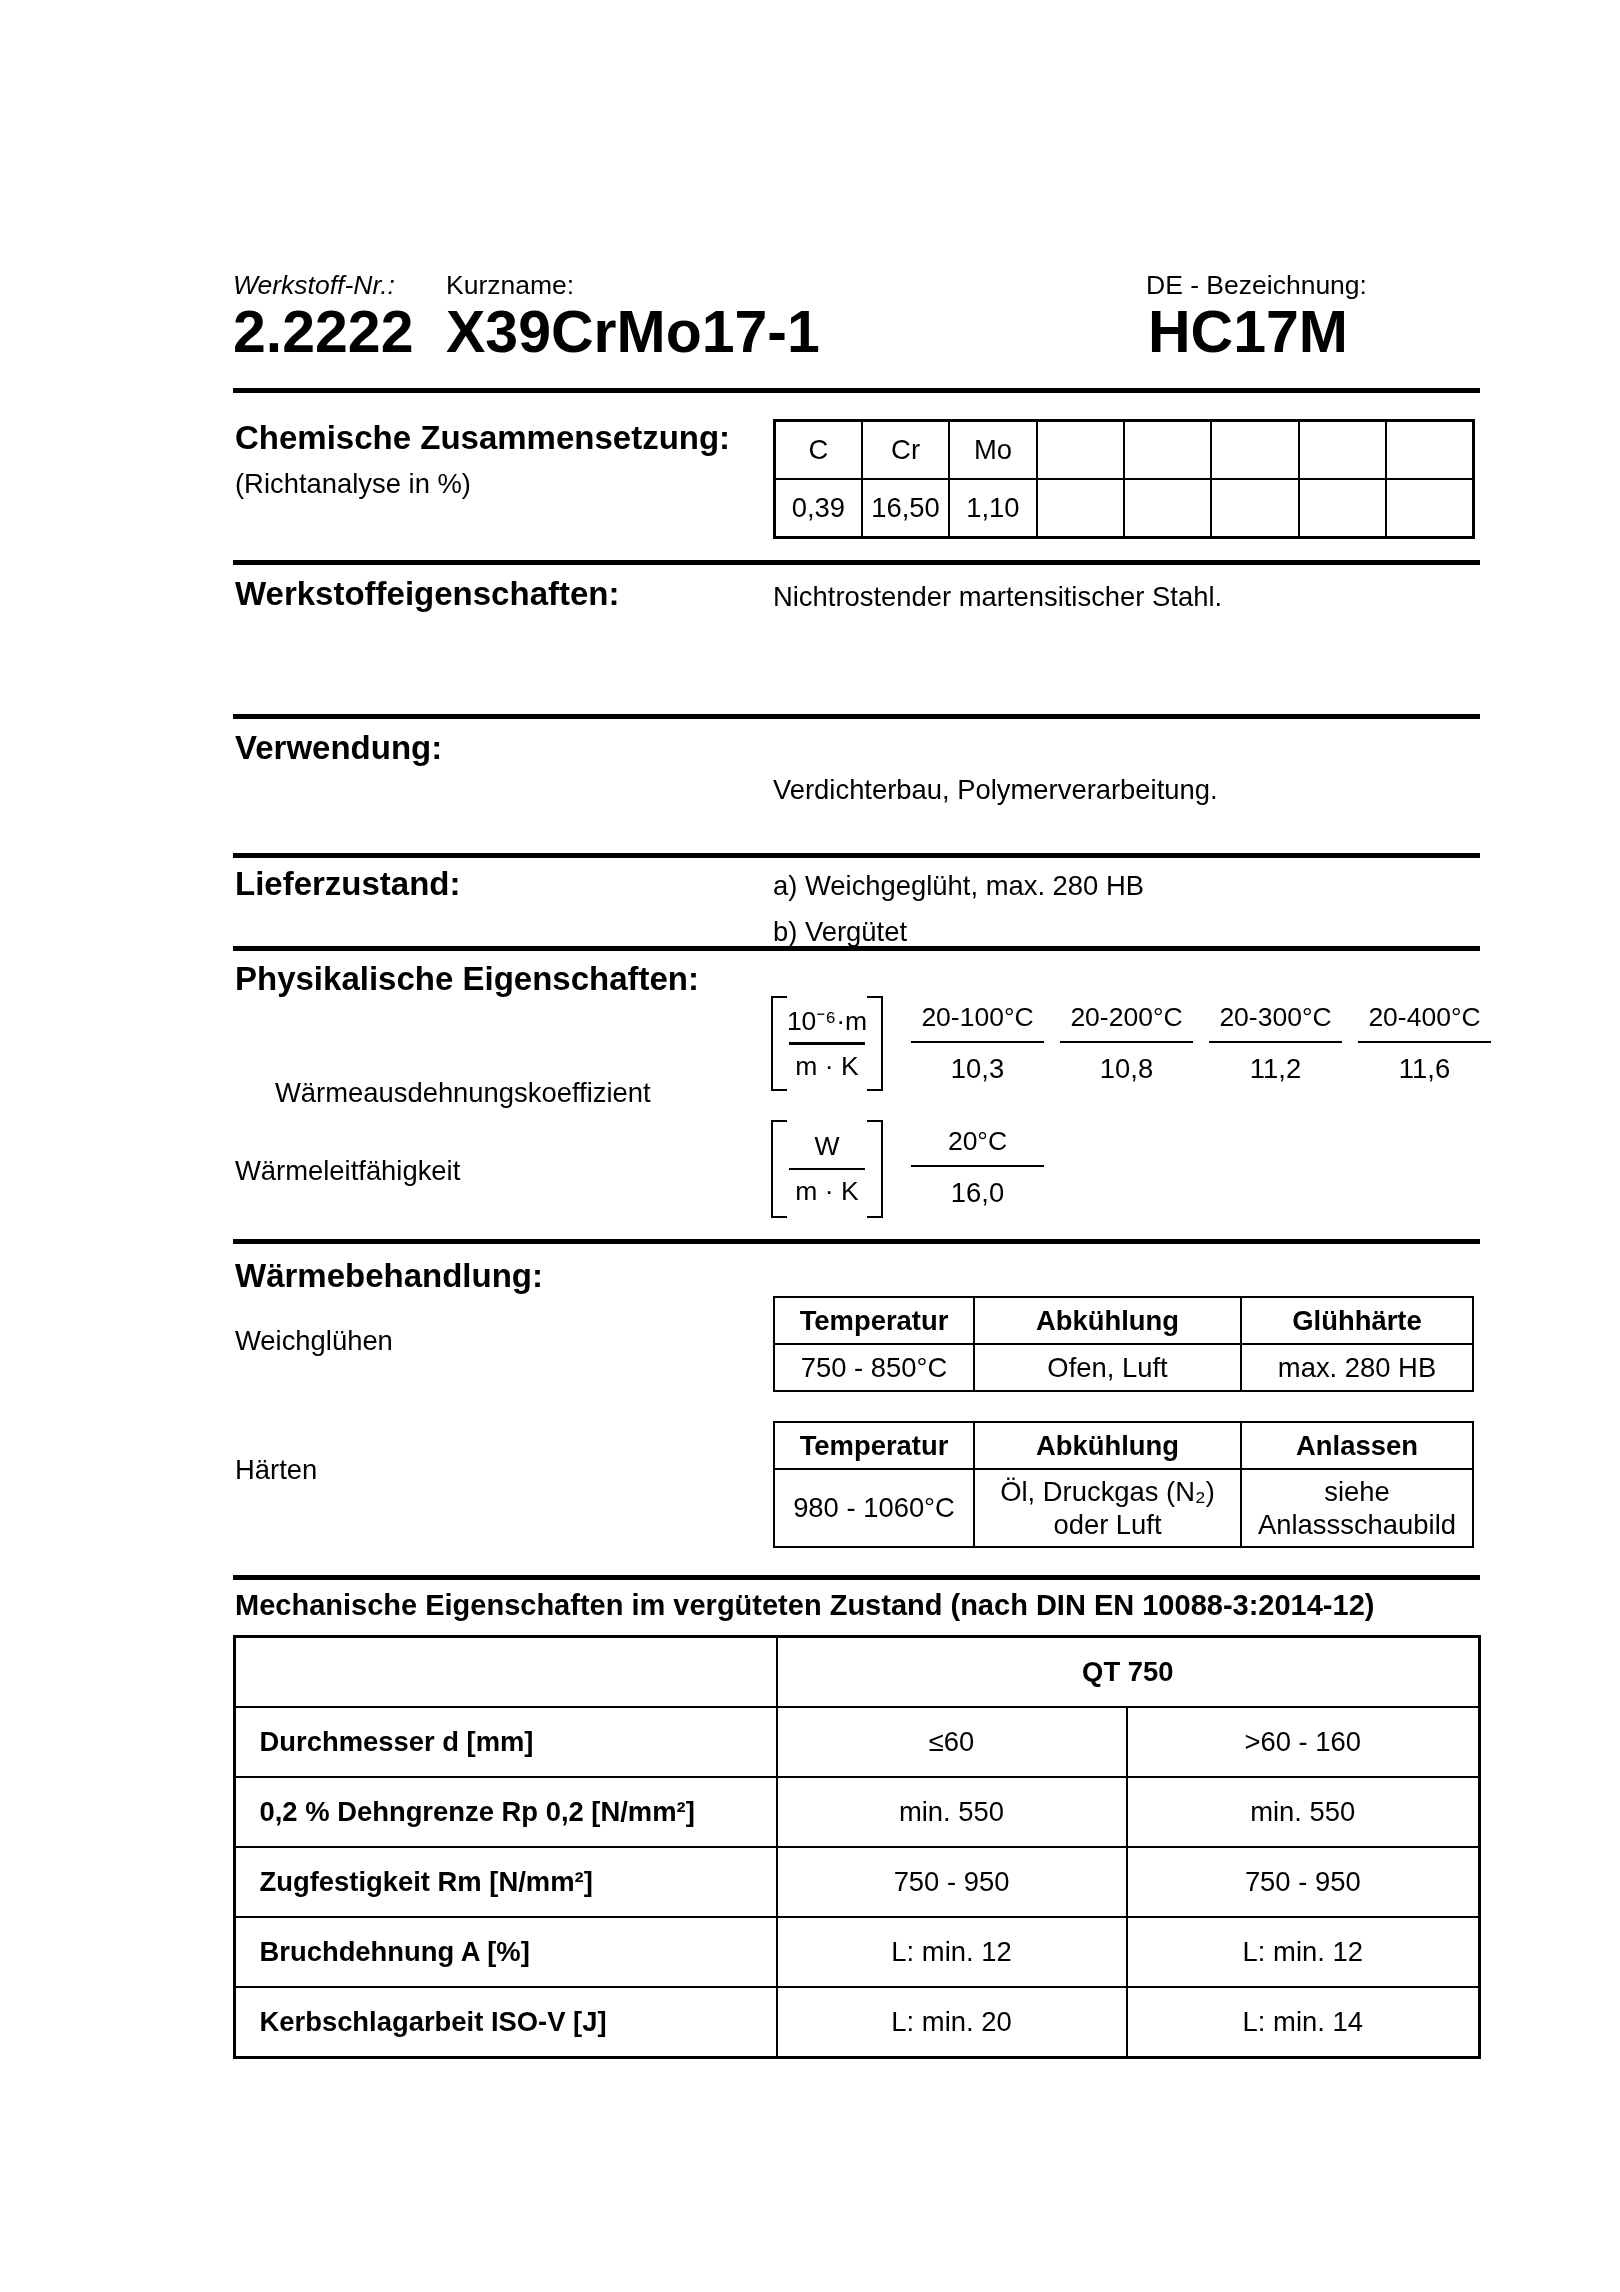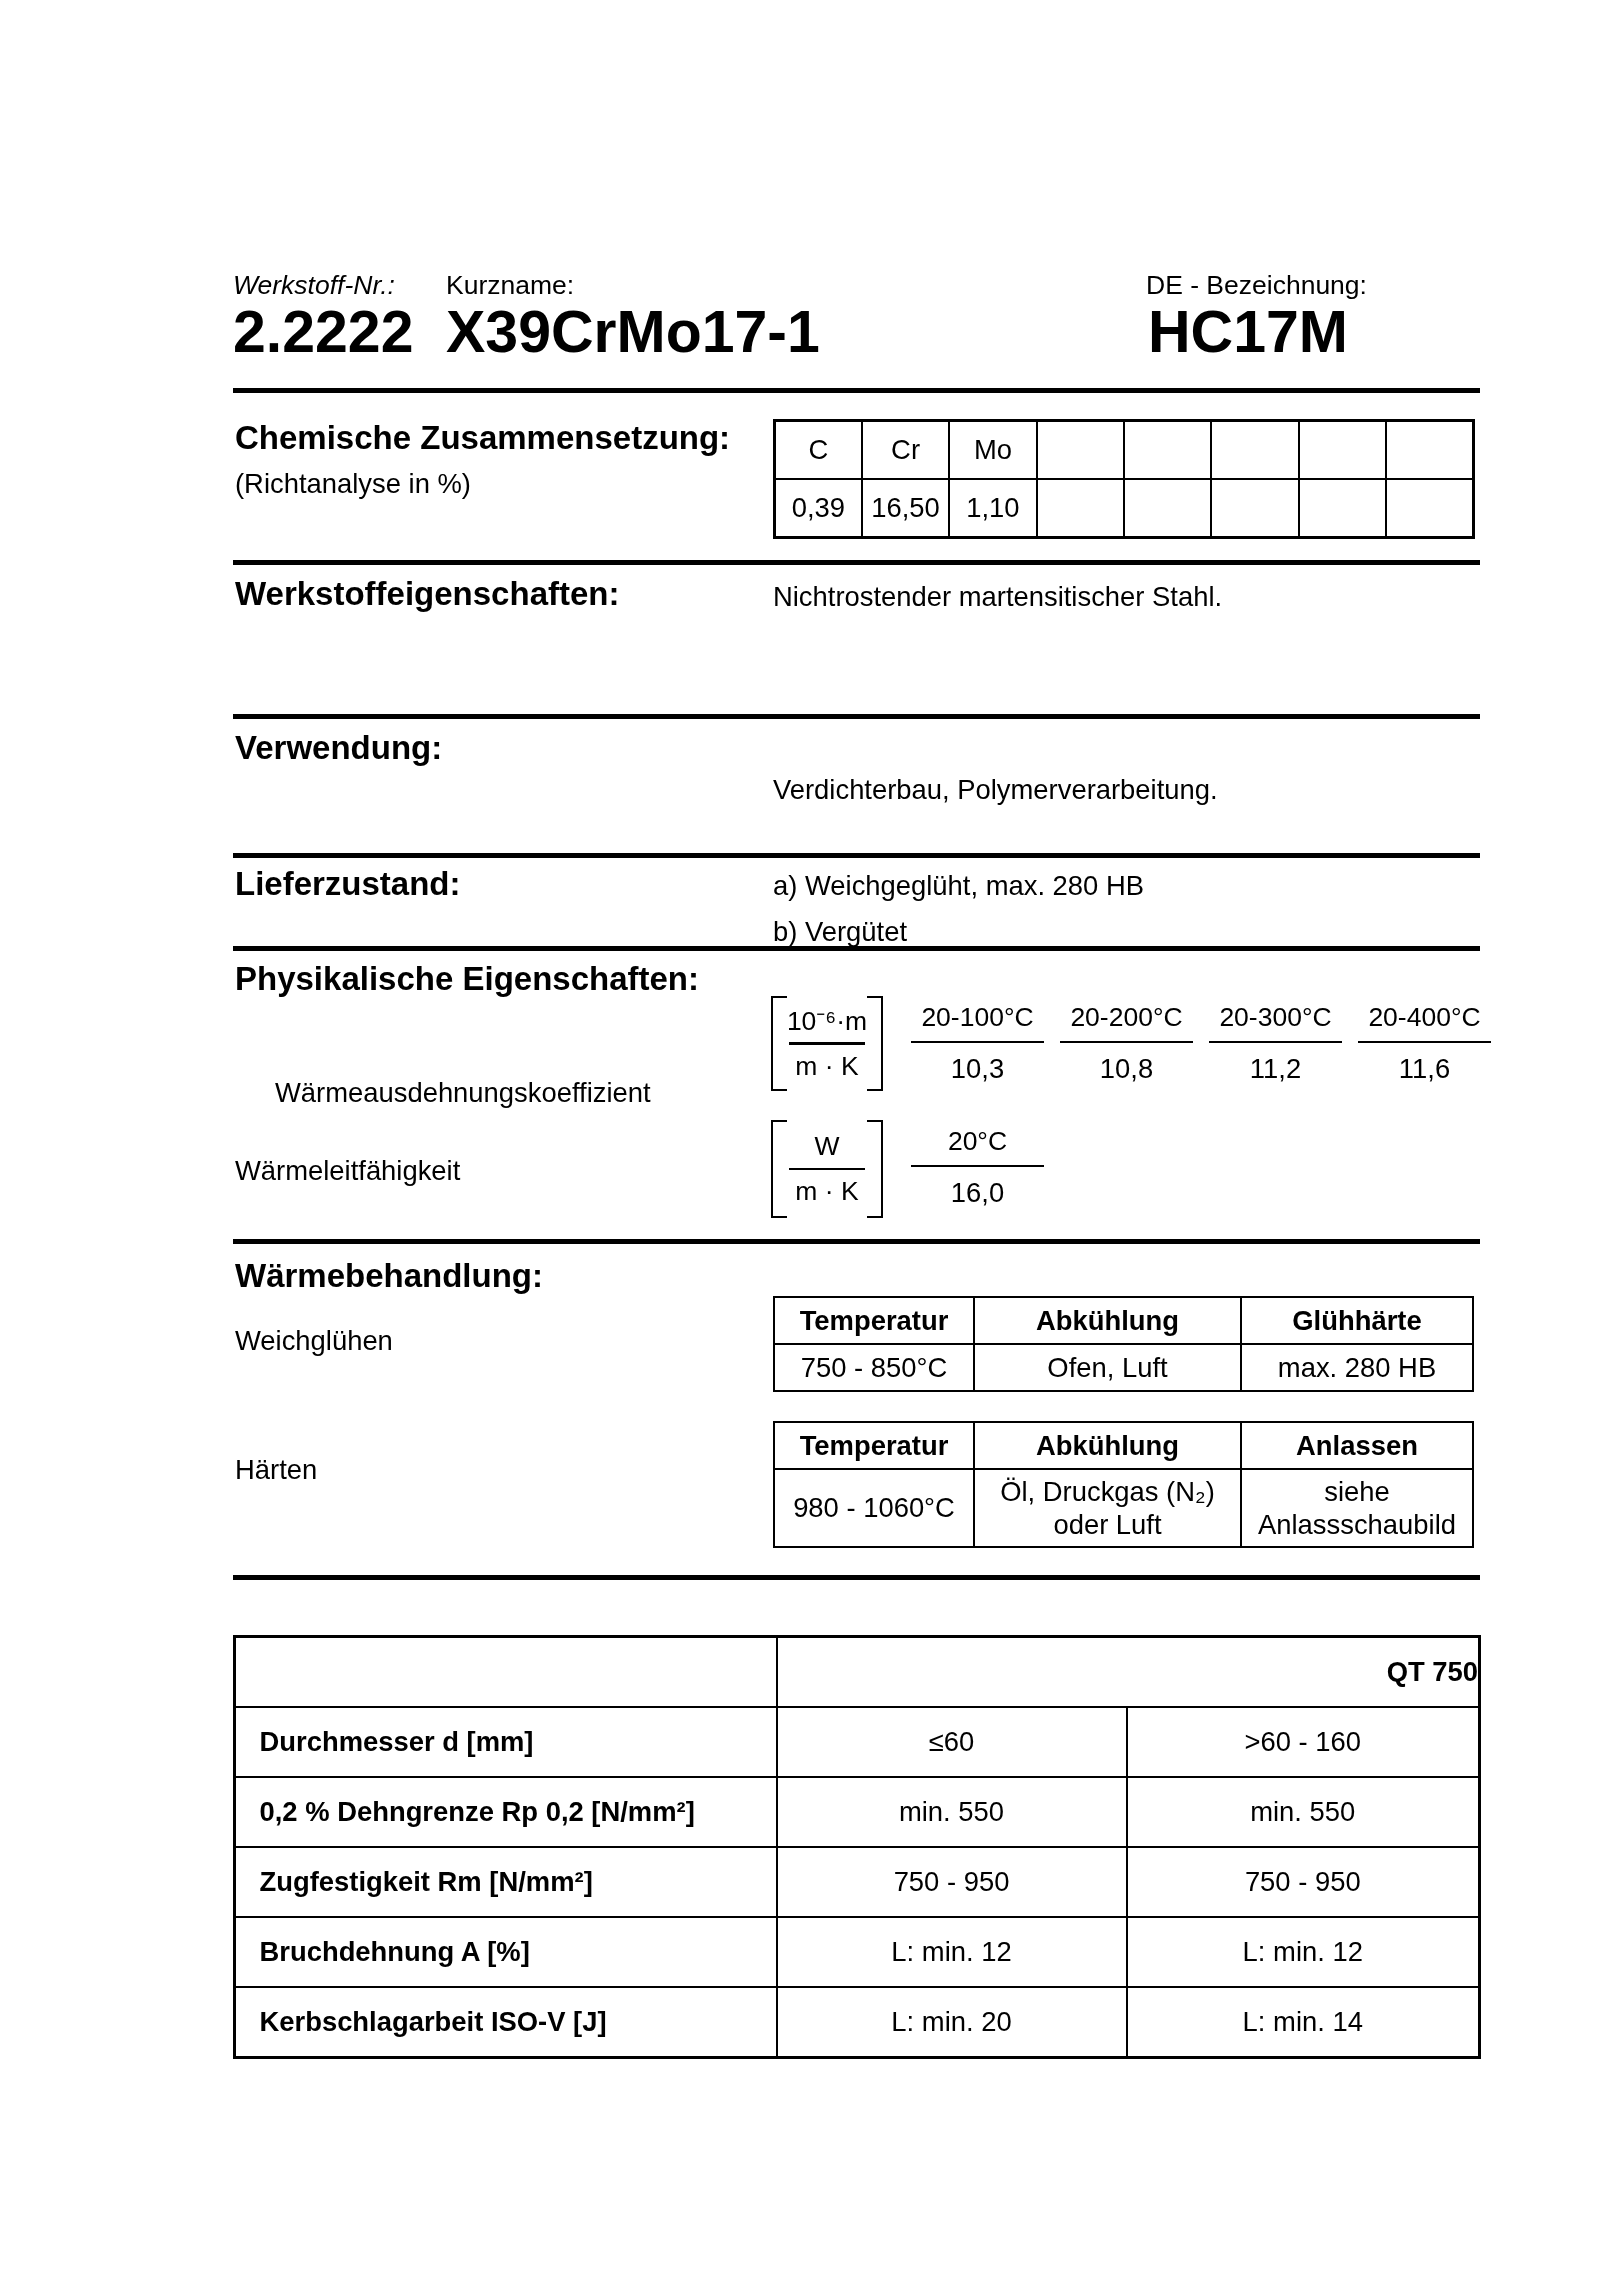--- a/index.html
+++ b/index.html
@@ -31,21 +31,21 @@
 
   .wb-table { position:absolute; left:773px; width:699px; border:2.9px solid #000; }
   .wb-table th { height:45px; }
   .wb-table td { height:45px; }
   .wb-table td.tall { height:76px; }
   .multi { white-space:pre-line; line-height:33px; }
 
   .mech-table { position:absolute; left:233px; top:1635px; width:1245px; border:3.9px solid #000; }
   .mech-table td { height:68px; }
   .mech-table td.lbl { text-align:left; padding-left:23.5px; font-weight:bold; }
-  .mech-table td.qt  { font-weight:bold;text-align:right; }
+  .mech-table td.qt  { font-weight:bold; }
 
   
   .just-line { position:absolute; white-space:normal; text-align:justify; text-align-last:justify; font-size:27.4px; }
 
   
   .unit-frac {
     position:absolute; width:112px;
     display:flex; flex-direction:column; align-items:center; justify-content:center;
   }
   .unit-frac::before {
@@ -208,20 +208,21 @@
       <td class="tall multi">Öl, Druckgas (N₂)
 oder Luft</td>
       <td class="tall multi">siehe
 Anlassschaubild</td>
     </tr>
   </tbody>
     </table>
 
   <div class="rule" style="top:1575px;"></div>
 
+  <div class="abs h1-wide" style="left:235px; top:1590px;">Mechanische Eigenschaften im vergüteten Zustand (nach DIN EN 10088-3:2014-12)</div>
 
   <table class="mech-table">
     <colgroup>
         <col style="width:542px">
         <col style="width:350px">
         <col style="width:353px">
       </colgroup>
     <tbody>
         <tr>
       <td class="lbl"></td>

